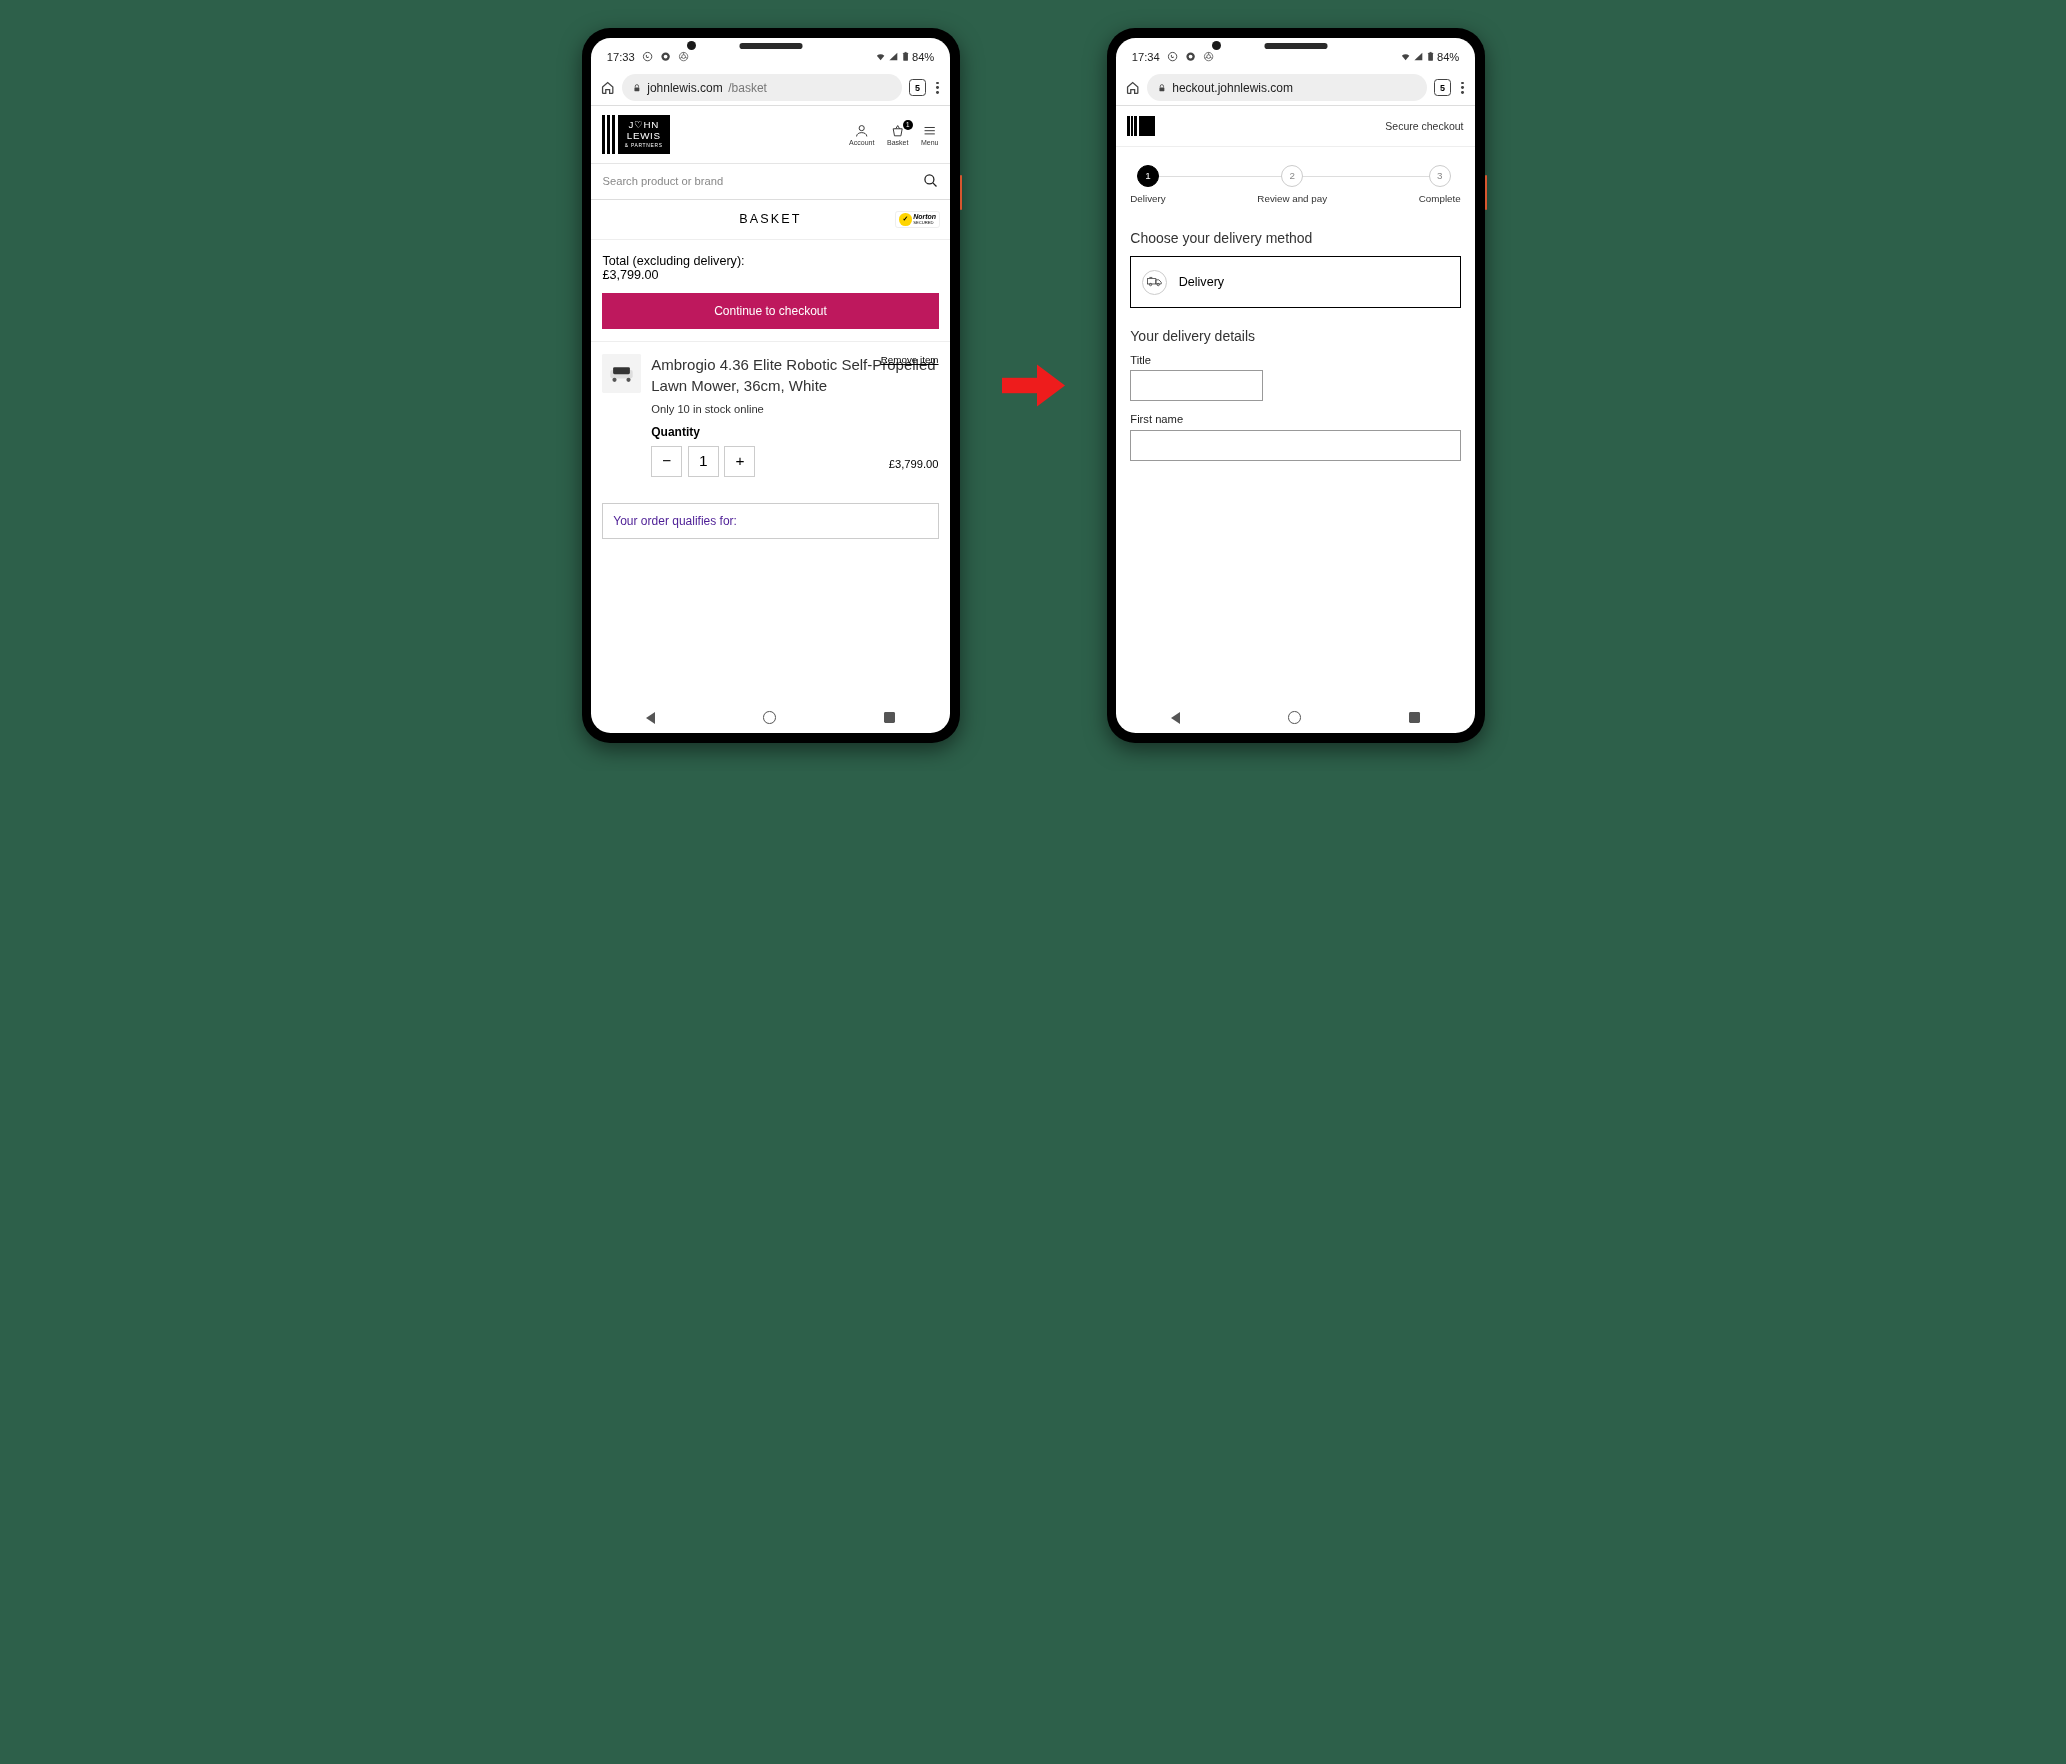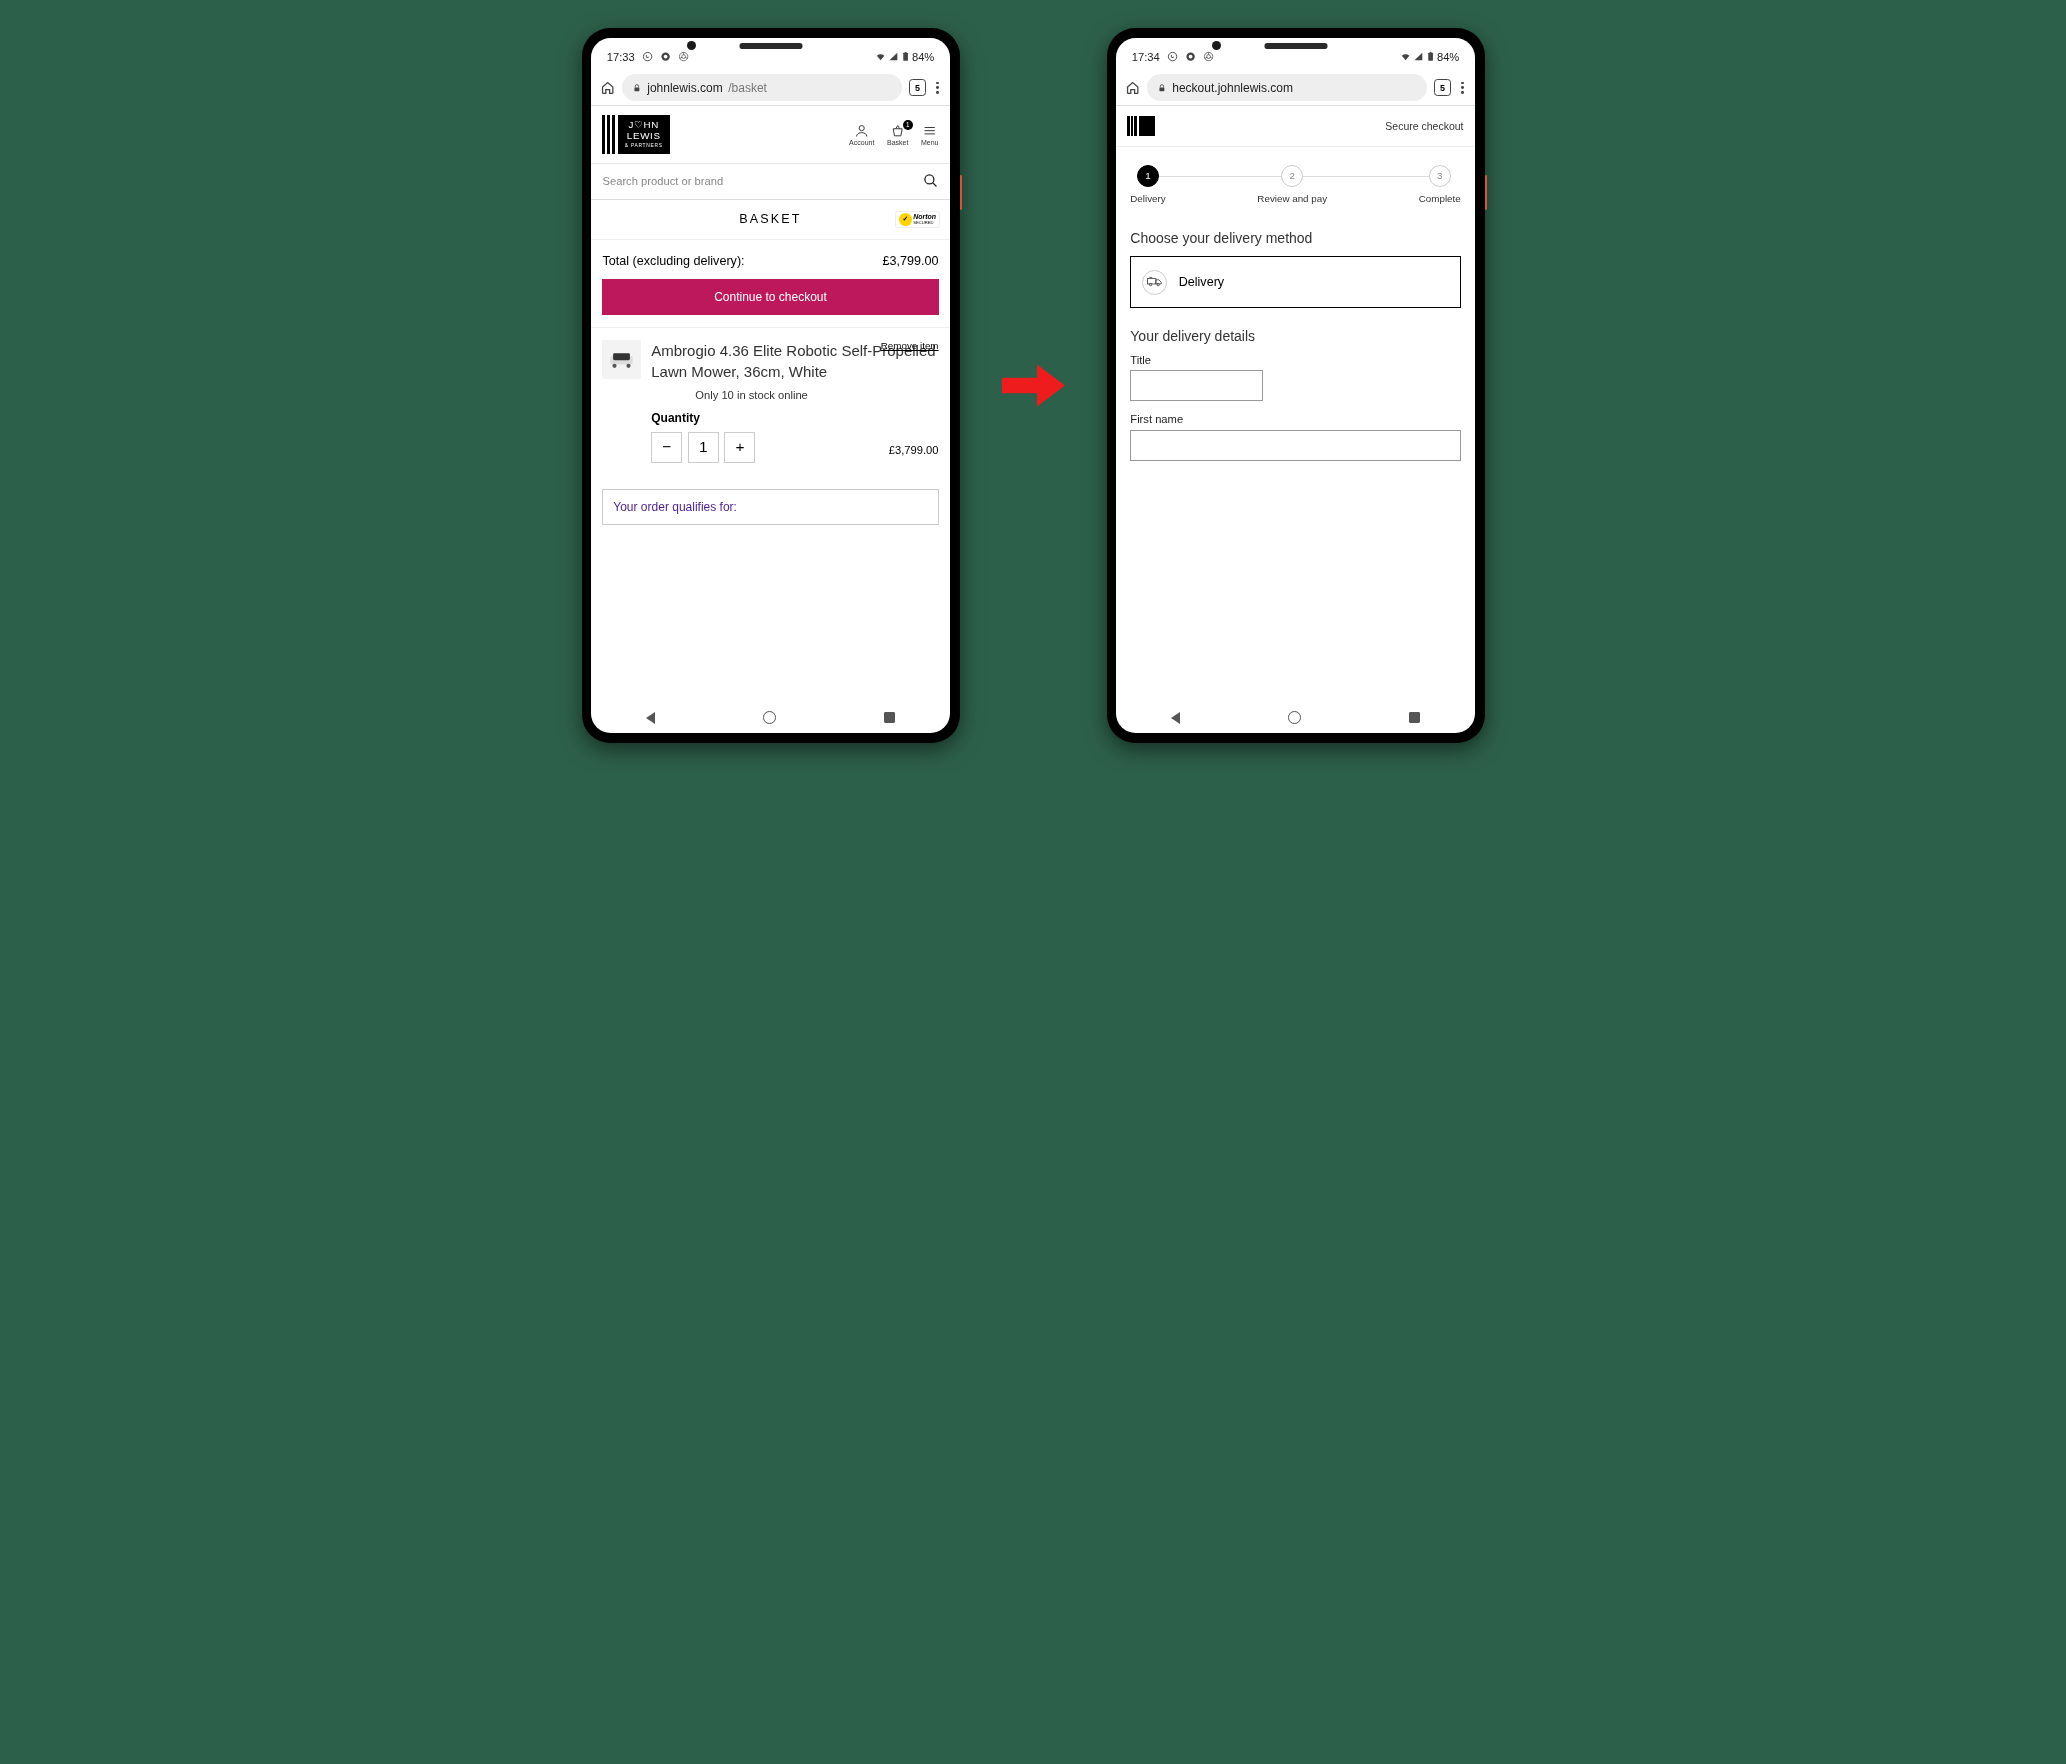--- a/index.html
+++ b/index.html
@@ -37,29 +37,29 @@
 .hdr-ic{display:flex;flex-direction:column;align-items:center;gap:1.4px;font-size:7px;color:#333;position:relative;}
 .hdr-ic svg{width:15.4px;height:15.4px;}
 .badge{position:absolute;top:-2.8px;right:-4.2px;width:9.8px;height:9.8px;background:#000;color:#fff;border-radius:50%;font-size:6.3px;display:flex;align-items:center;justify-content:center;}
 
 .searchbar{display:flex;align-items:center;justify-content:space-between;padding:9.8px 11.2px;border-bottom:0.7px solid #ddd;color:#888;font-size:11.2px;}
 .basket-title{display:flex;align-items:center;justify-content:center;padding:12.6px;position:relative;border-bottom:0.7px solid #eee;}
 .basket-title h2{font-size:12.6px;letter-spacing:2.1px;font-weight:400;}
 .norton{position:absolute;right:9.8px;display:flex;align-items:center;gap:1.4px;font-size:7px;border:0.7px solid #eee;border-radius:2.8px;padding:1.4px 2.8px;}
 .norton .chk{width:12.6px;height:12.6px;background:#ffd500;border-radius:50%;display:flex;align-items:center;justify-content:center;color:#000;font-weight:bold;}
 
-.total-row{display:flex;justify-content:space-between;padding:14px 11.2px 8.4px;font-size:12.6px;}
+.total-row{display:flex;justify-content:space-between;padding:14px 11.2px 8.4px;font-size:12.6px;flex-direction:column;}
 .cta{margin:2.8px 11.2px 11.2px;background:#be185d;color:#fff;text-align:center;padding:11.2px;font-size:12px;}
 .sep{height:0.7px;background:#eee;}
 
 .item{display:flex;gap:9.8px;padding:12.6px 11.2px;position:relative;}
 .item-img{width:39px;height:39px;background:#f3f3f3;border-radius:1.4px;display:flex;align-items:center;justify-content:center;}
 .item-body{flex:1;}
 .item-title{font-size:15px;color:#333;line-height:1.4;}
-.item-stock{margin-top:7px;font-size:11.2px;color:#333;margin-left:44px;}
+.item-stock{margin-top:7px;font-size:11.2px;color:#333;}
 .qty-label{margin-top:9.8px;font-weight:600;font-size:12px;}
 .qty-row{display:flex;align-items:center;gap:5.6px;margin-top:7px;}
 .qbtn{width:31px;height:31px;border:0.7px solid #ccc;display:flex;align-items:center;justify-content:center;font-size:15.4px;}
 .remove{position:absolute;right:11.2px;top:12.6px;font-size:9.8px;text-decoration:underline;}
 .item-price{position:absolute;right:11.2px;bottom:19.6px;font-size:11.2px;}
 
 .order-qual{margin:14px 11.2px 0;border:0.7px solid #ccc;padding:9.8px;color:#4c1d95;font-size:12px;}
 
 
 .mini-hdr{display:flex;justify-content:space-between;align-items:center;padding:9.8px 11.2px;border-bottom:0.7px solid #eee;}

